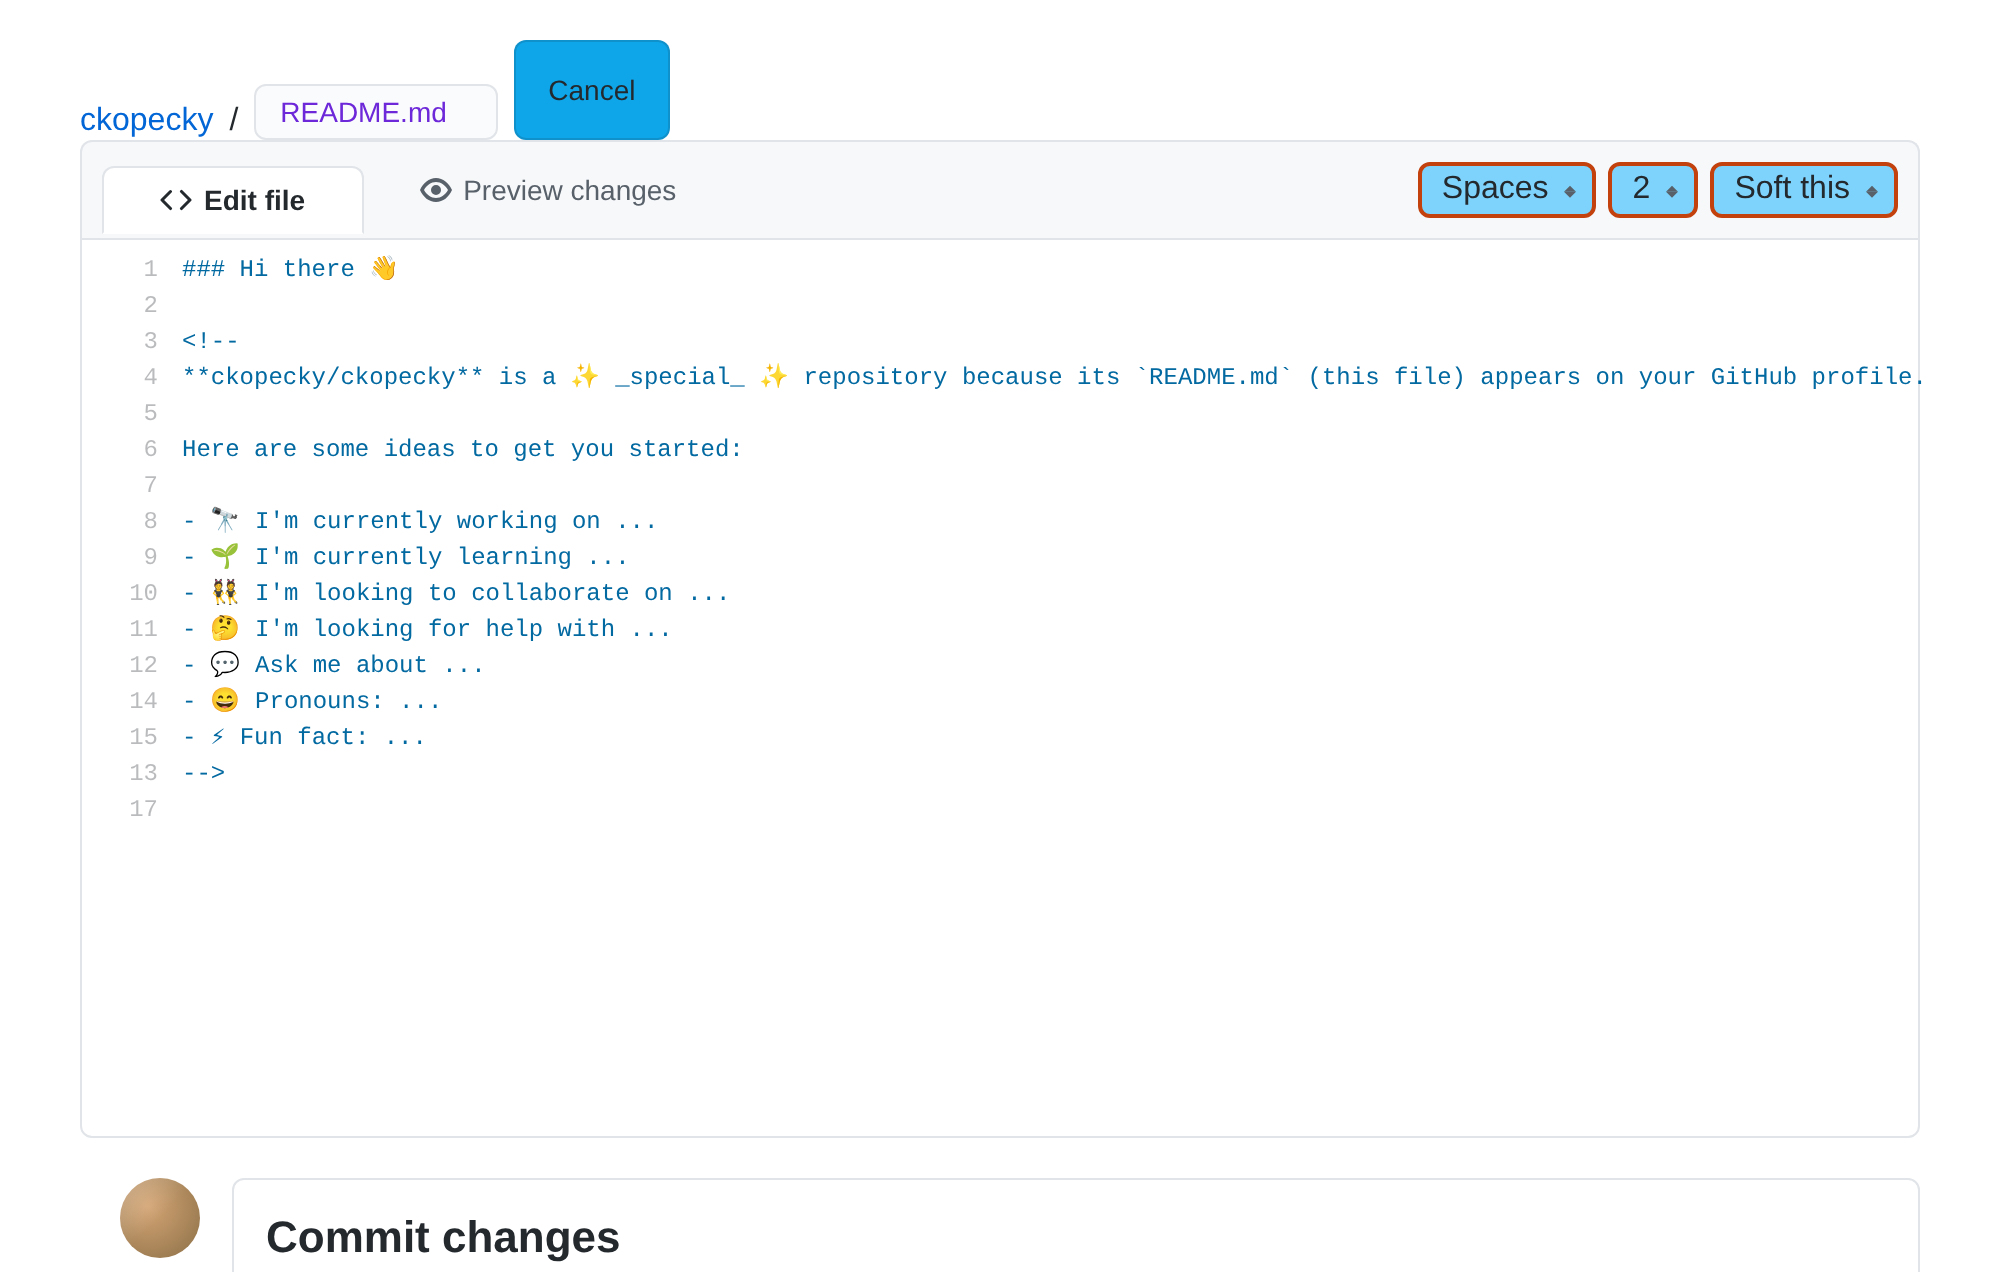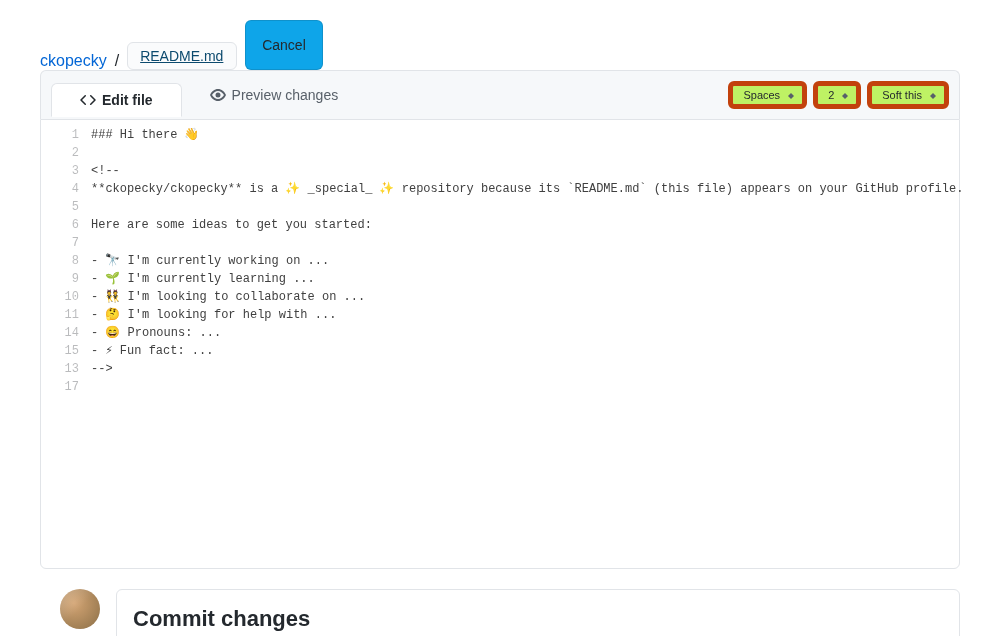--- a/index.html
+++ b/index.html
@@ -22,24 +22,23 @@
     }
     .slash {
       font-size: 16px;
       color: #24292e;
     }
     .filename-input {
       border: 1px solid #e1e4e8;
       border-radius: 6px;
       padding: 5px 12px;
       font-size: 14px;
-      width: 110px;
+      width: 122px;
       background: #fafbfc;
-      color: #0c4a6e;
-      text-decoration: underline;
+      color: #6d28d9;
     }
     .btn {
       border: 1px solid rgba(27,31,35,0.15);
       border-radius: 6px;
       background: #0ea5e9;
       padding: 16px 16px;
       font-size: 14px;
       cursor: pointer;
       color: #24292e;
     }
@@ -71,25 +70,25 @@
       margin-bottom: -9px;
       font-weight: 600;
     }
     .tab svg { fill: currentColor; }
     .spacer { flex: 1; }
     .select-wrap {
       display: flex;
       gap: 6px;
     }
     .select-box {
-      border: 5px solid #c2410c;
-      border-radius: 6px;
-      background: #bef264;
+      border: 2px solid #c2410c;
+      border-radius: 6px;
+      background: #7dd3fc;
       padding: 3px 22px 3px 10px;
-      font-size: 11px;
+      font-size: 16px;
       cursor: pointer;
       position: relative;
       display: flex;
       align-items: center;
     }
     .select-box::after {
       content: "";
       position: absolute;
       right: 8px;
       top: 50%;
@@ -127,21 +126,21 @@
       width: 50px;
       text-align: right;
       padding-right: 12px;
       color: rgba(27,31,35,0.3);
       user-select: none;
       flex-shrink: 0;
     }
     .code-content {
       white-space: pre;
       flex: 1;
-      color: #404040;
+      color: #0369a1;
     }
     .commit-section {
       display: flex;
       gap: 16px;
       margin-top: 20px;
       margin-left: 20px;
     }
     .avatar {
       width: 40px;
       height: 40px;
@@ -252,20 +251,24 @@
     </div>
     <div class="code-line">
       <div class="gutter">10</div>
       <div class="code-content">- 👯 I'm looking to collaborate on ...</div>
     </div>
     <div class="code-line">
       <div class="gutter">11</div>
       <div class="code-content">- 🤔 I'm looking for help with ...</div>
     </div>
     <div class="code-line">
+      <div class="gutter">12</div>
+      <div class="code-content">- 💬 Ask me about ...</div>
+    </div>
+    <div class="code-line">
       <div class="gutter">14</div>
       <div class="code-content">- 😄 Pronouns: ...</div>
     </div>
     <div class="code-line">
       <div class="gutter">15</div>
       <div class="code-content">- ⚡ Fun fact: ...</div>
     </div>
     <div class="code-line">
       <div class="gutter">13</div>
       <div class="code-content">--&gt;</div>

